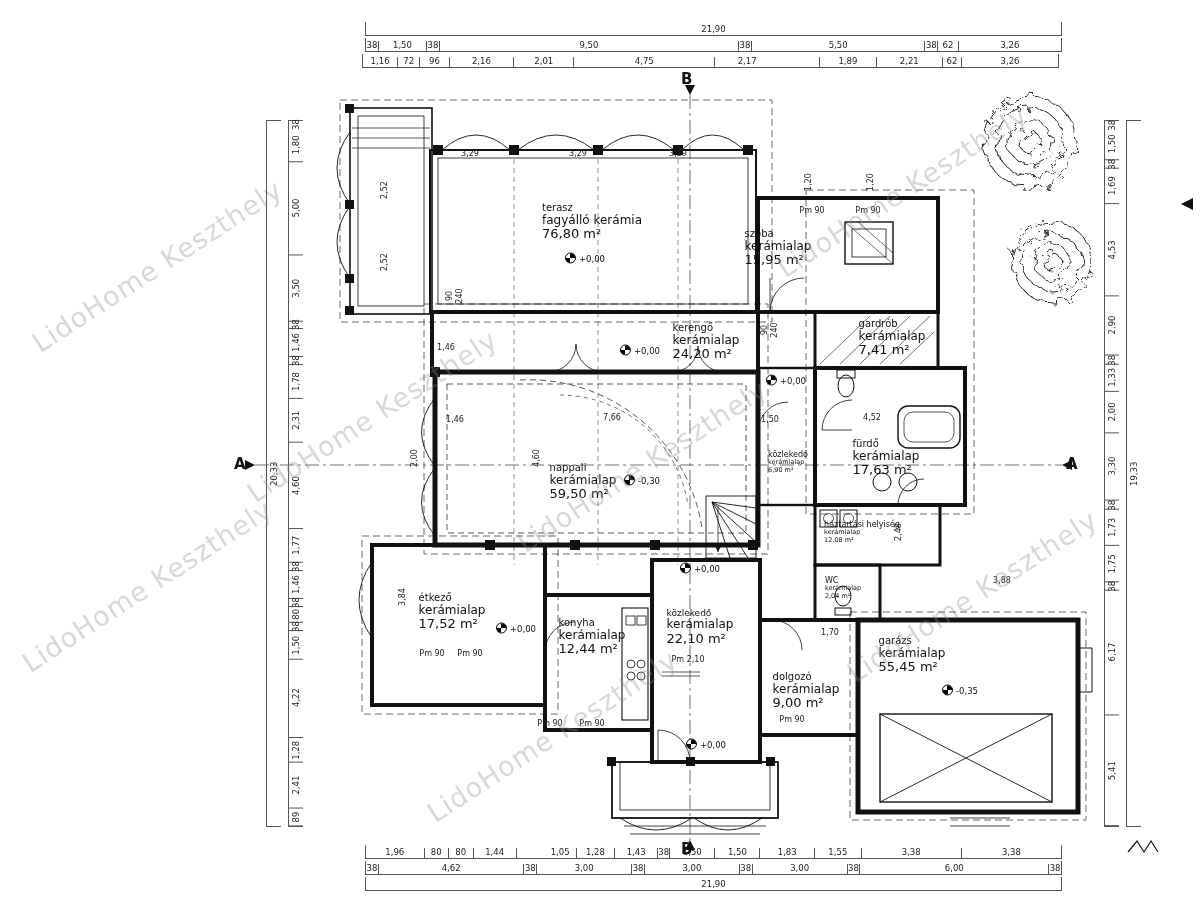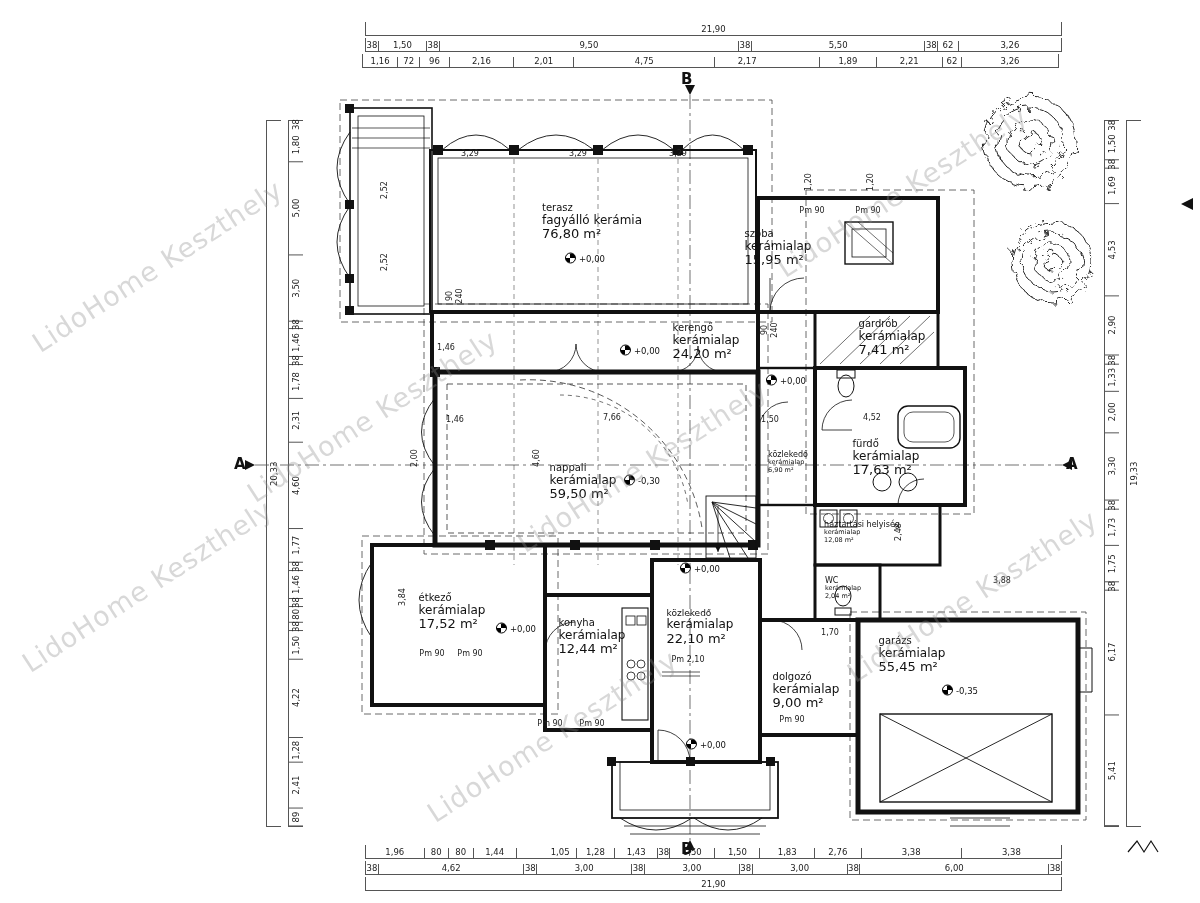--- a/index.html
+++ b/index.html
@@ -274,21 +274,21 @@
       <span class="dim-seg" style="flex-grow: 0.8;">80</span>
       <span class="dim-seg" style="flex-grow: 0.8;">80</span>
       <span class="dim-seg" style="flex-grow: 1.44;">1,44</span>
       <span class="dim-seg" style="flex-grow: 1.05; padding-left: 28px;">1,05</span>
       <span class="dim-seg" style="flex-grow: 1.28;">1,28</span>
       <span class="dim-seg" style="flex-grow: 1.43;">1,43</span>
       <span class="dim-seg" style="flex-grow: 0.38;">38</span>
       <span class="dim-seg" style="flex-grow: 1.5;">1,50</span>
       <span class="dim-seg" style="flex-grow: 1.5;">1,50</span>
       <span class="dim-seg" style="flex-grow: 1.83;">1,83</span>
-      <span class="dim-seg" style="flex-grow: 1.55;">2,76</span>
+      <span class="dim-seg" style="flex-grow: 1.55;">1,55</span>
       <span class="dim-seg" style="flex-grow: 3.38;">3,38</span>
       <span class="dim-seg" style="flex-grow: 3.38;">3,38</span>
     </div>
   <div class="dim-row" style="left:365px;top:861px;width:695px;height:13px">
       <span class="dim-seg" style="flex-grow: 0.38;">38</span>
       <span class="dim-seg" style="flex-grow: 4.62;">4,62</span>
       <span class="dim-seg" style="flex-grow: 0.38;">38</span>
       <span class="dim-seg" style="flex-grow: 3;">3,00</span>
       <span class="dim-seg" style="flex-grow: 0.38;">38</span>
       <span class="dim-seg" style="flex-grow: 3;">3,00</span>

